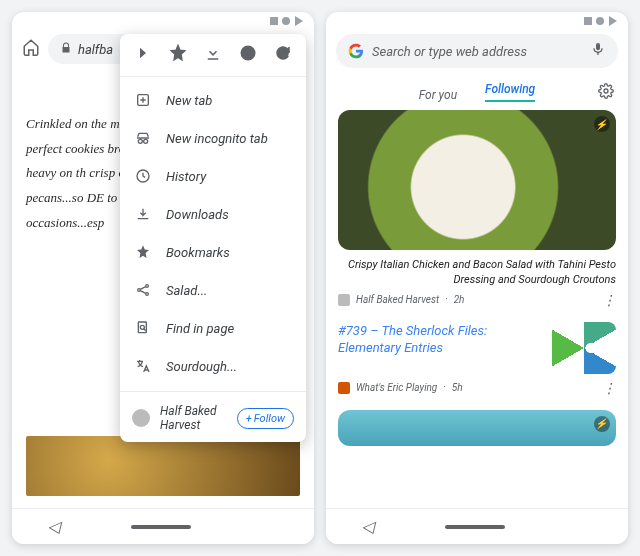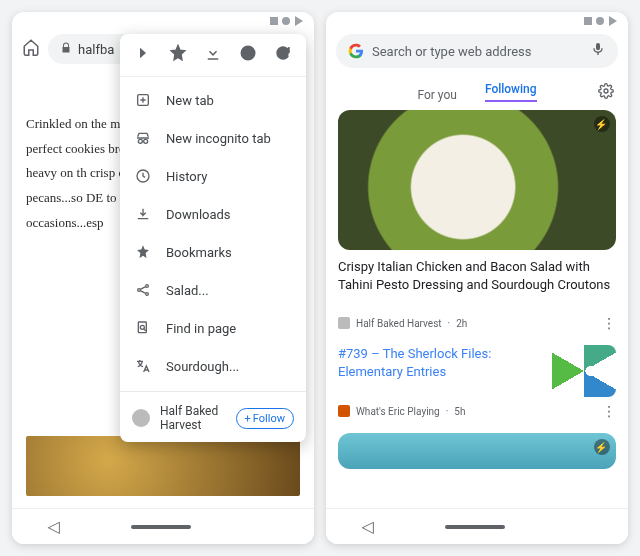--- a/index.html
+++ b/index.html
@@ -15,20 +15,21 @@
     .phone {
       width: 302px;
       height: 532px;
       background: #fff;
       border-radius: 12px;
       box-shadow: 0 2px 8px rgba(0,0,0,0.15);
       position: relative;
       overflow: hidden;
       display: flex;
       flex-direction: column;
+      font-style: italic;
     }
     .status-bar {
       height: 18px;
       display: flex;
       align-items: center;
       justify-content: flex-end;
       padding: 0 10px;
       gap: 4px;
     }
     .status-bar span {
@@ -196,21 +197,21 @@
       align-items: flex-end;
       justify-content: center;
       gap: 28px;
       font-size: 12px;
       padding: 6px 0 8px;
       position: relative;
     }
     .tab { color: #5f6368; }
     .tab.active {
       color: #1a73e8;
-      border-bottom: 2px solid #8b5cf6;
+      border-bottom: 2px solid #14b8a6;
       padding-bottom: 4px;
       font-weight: 500;
     }
     .tab-settings {
       position: absolute;
       right: 14px;
       color: #5f6368;
     }
 
     .feed { flex: 1; overflow: hidden; padding: 0 12px; }
@@ -225,21 +226,21 @@
       display: flex; align-items: center; justify-content: center;
       font-size: 10px;
     }
     .salad-img {
       height: 140px;
       background:
         radial-gradient(circle at 45% 55%, #f4efe5 30%, transparent 31%),
         radial-gradient(circle at 45% 55%, #7a9b3a 55%, transparent 56%),
         #3c4a28;
     }
-    .card-title { font-size: 13px; color: #202124; line-height: 1.35; margin: 8px 0 22px; }
+    .card-title { font-size: 11px; color: #202124; line-height: 1.35; margin: 8px 0 4px; text-align: right; }
     .card-meta {
       display: flex; align-items: center; gap: 6px;
       font-size: 10px; color: #5f6368;
     }
     .meta-avatar { width: 12px; height: 12px; background: #bbb; border-radius: 2px; }
     .meta-dots { margin-left: auto; font-size: 14px; color: #5f6368; }
 
     .card2 {
       display: flex;
       gap: 10px;

